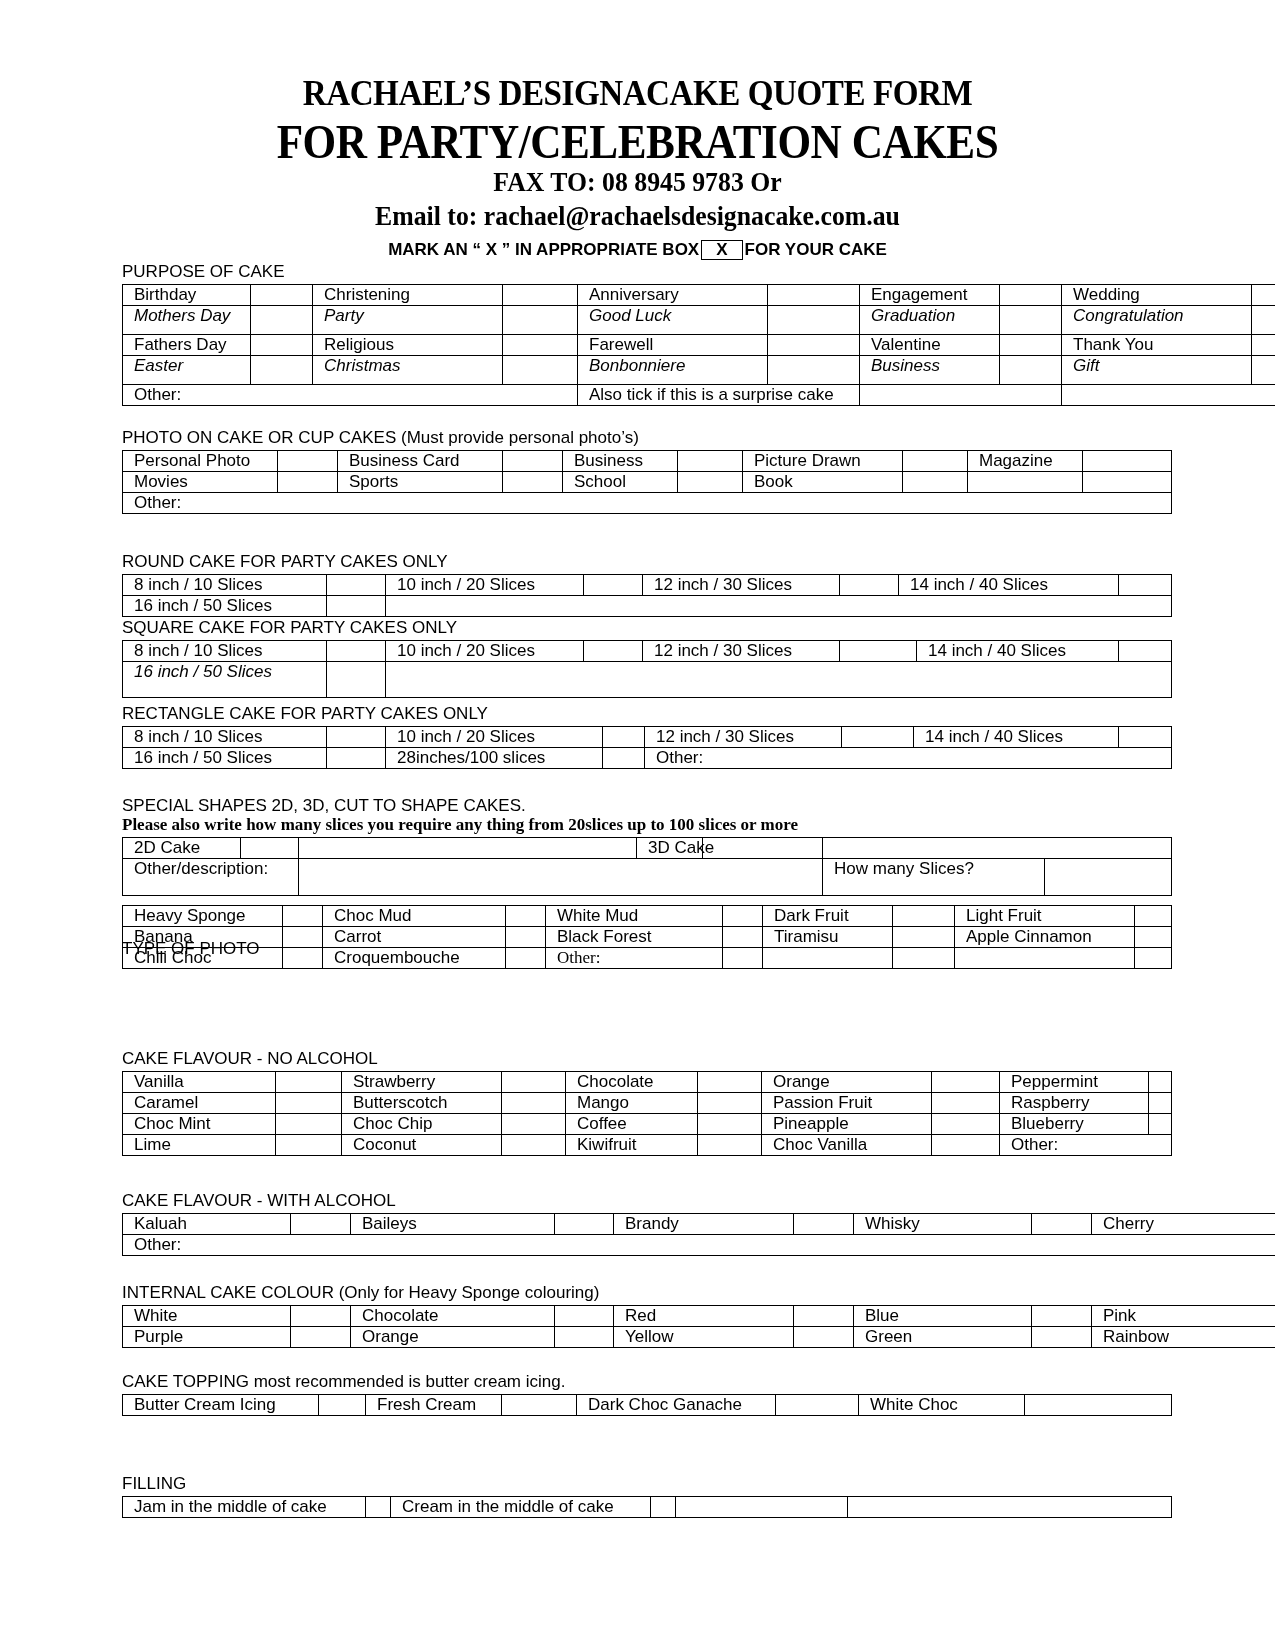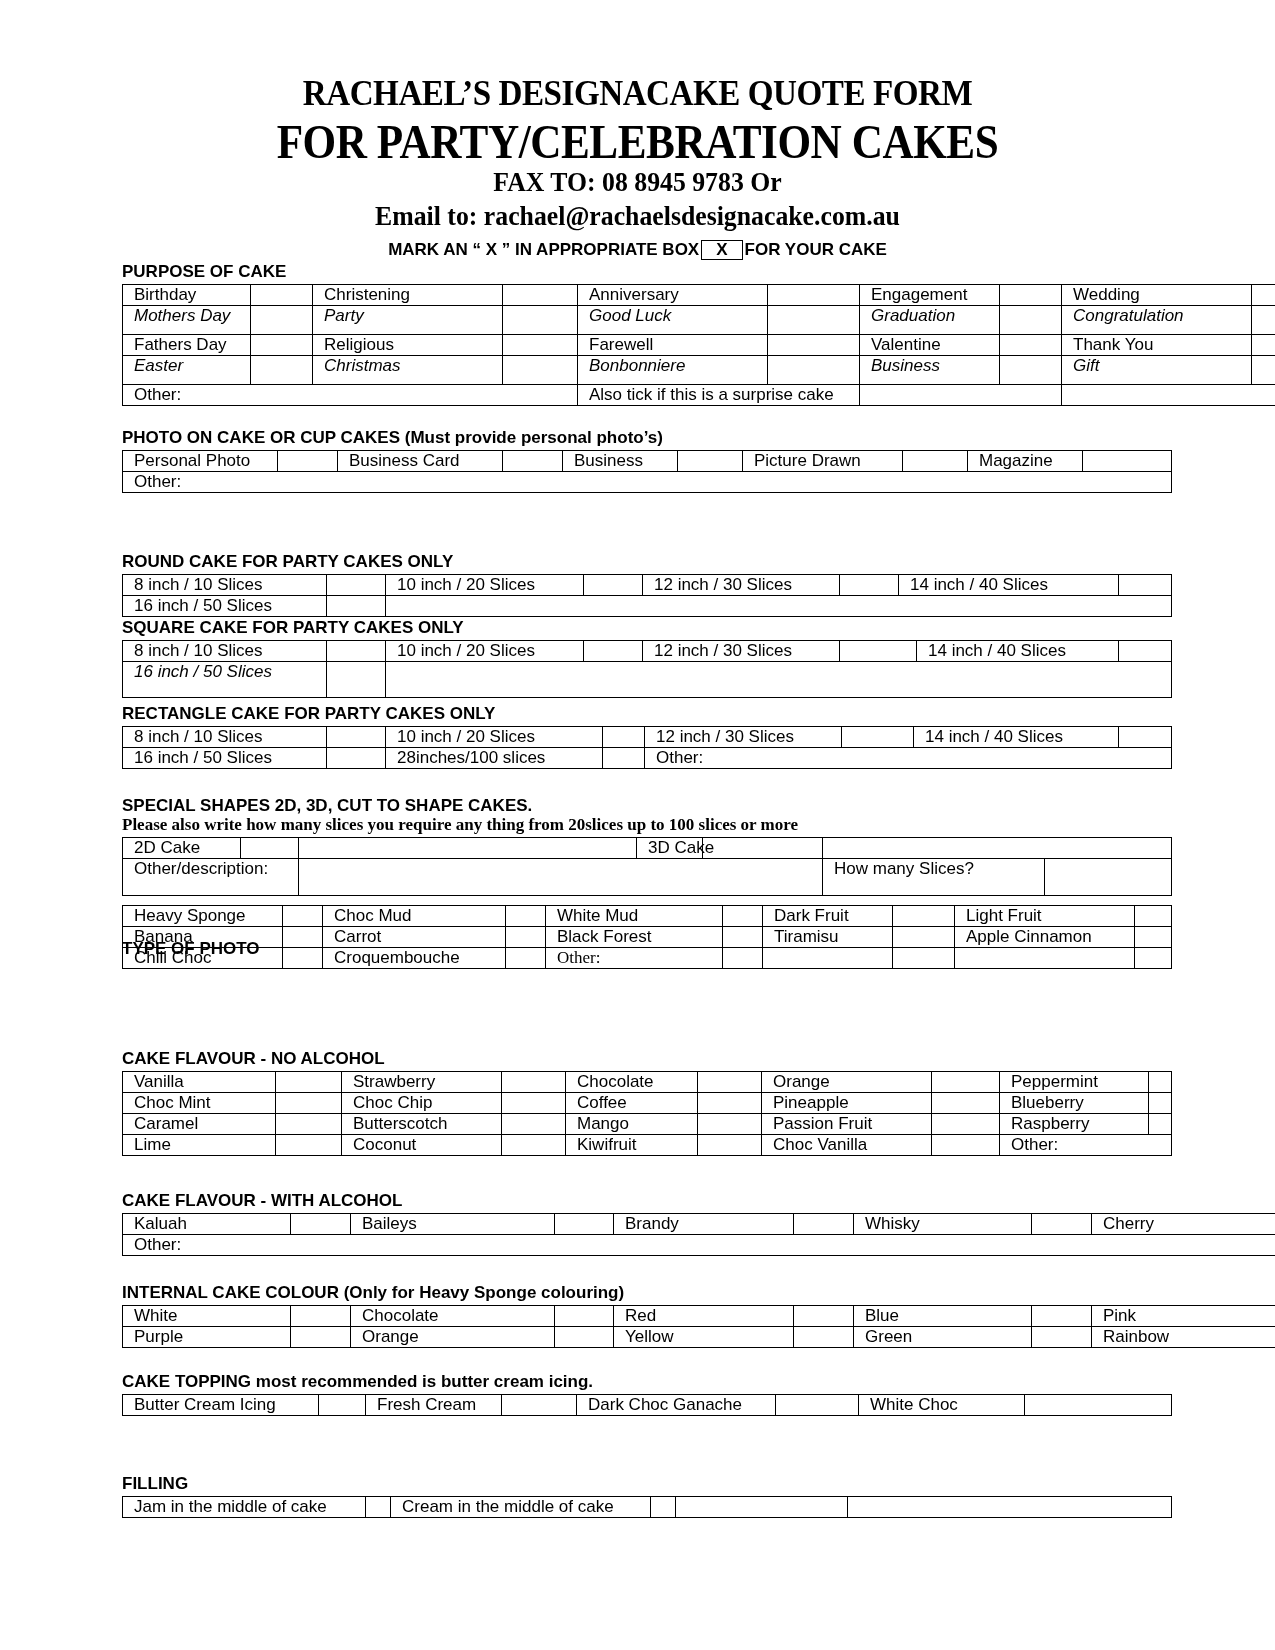--- a/index.html
+++ b/index.html
@@ -9,21 +9,21 @@
     font-family: "Liberation Serif", serif; font-weight: bold; font-size: 36px; letter-spacing: -0.5px; transform: scaleX(0.92); }
   .title2 { position: absolute; left: 0; width: 1275px; top: 114px; text-align: center;
     font-family: "Liberation Serif", serif; font-weight: bold; font-size: 48px; letter-spacing: -0.5px; transform: scaleX(0.9); }
   .title3 { position: absolute; left: 0; width: 1275px; top: 166px; text-align: center;
     font-family: "Liberation Serif", serif; font-weight: bold; font-size: 28px; transform: scaleX(0.92); }
   .title4 { position: absolute; left: 0; width: 1275px; top: 200px; text-align: center;
     font-family: "Liberation Serif", serif; font-weight: bold; font-size: 28px; transform: scaleX(0.92); }
   .mark { position: absolute; left: 0; width: 1275px; top: 240px; text-align: center;
     font-family: "Liberation Sans", sans-serif; font-weight: bold; font-size: 17px; }
   .markbox { display: inline-block; border: 1.5px solid #000; padding: 0 14px; margin: 0 2px; line-height: 18px; }
-  .sec { position: absolute; left: 122px; font-family: "Liberation Sans", sans-serif; font-weight: bold; font-size: 17px; white-space: nowrap; }
+  .sec { position: absolute; left: 122px; font-family: "Liberation Sans", sans-serif; font-weight: normal; font-size: 17px; white-space: nowrap; }
   .note { position: absolute; left: 122px; font-family: "Liberation Serif", serif; font-weight: bold; font-size: 17px; white-space: nowrap; }
   table.grid { position: absolute; left: 122px; width: 1049px; border-collapse: collapse; table-layout: fixed;
     font-family: "Liberation Sans", sans-serif; font-size: 17px; }
   table.grid td { border: 1.5px solid #000; padding: 0 0 0 11px; vertical-align: top; line-height: 20px; white-space: nowrap; overflow: hidden; }
   table.grid td.box { padding: 0; }
   table.grid tr.tall td { height: 28px; font-style: italic; }
   table.grid tr.std td { height: 20px; }
   .other-serif { font-family: "Liberation Serif", serif; }
 </style>
 </head>
@@ -132,20 +132,32 @@
       <td>Business Card</td>
           <td class="box"></td>
       <td>Business</td>
           <td class="box"></td>
       <td>Picture Drawn</td>
           <td class="box"></td>
       <td>Magazine</td>
           <td class="box"></td>
     </tr>
     <tr class="std">
+      <td>Movies</td>
+          <td class="box"></td>
+      <td>Sports</td>
+          <td class="box"></td>
+      <td>School</td>
+          <td class="box"></td>
+      <td>Book</td>
+          <td class="box"></td>
+      <td></td>
+          <td class="box"></td>
+    </tr>
+    <tr class="std">
       <td colspan="10">Other:</td>
     </tr>
   </tbody>
     </table>
 
   <div class="sec" style="top:552px">ROUND CAKE FOR PARTY CAKES ONLY</div>
   <table class="grid" style="top:574px">
     <colgroup>
       <col style="width:204px">
         <col style="width:59px">
@@ -347,41 +359,41 @@
       <td>Strawberry</td>
           <td class="box"></td>
       <td>Chocolate</td>
           <td class="box"></td>
       <td>Orange</td>
           <td class="box"></td>
       <td>Peppermint</td>
           <td class="box"></td>
     </tr>
     <tr class="std">
+      <td>Caramel</td>
+          <td class="box"></td>
+      <td>Butterscotch</td>
+          <td class="box"></td>
+      <td>Mango</td>
+          <td class="box"></td>
+      <td>Passion Fruit</td>
+          <td class="box"></td>
+      <td>Raspberry</td>
+          <td class="box"></td>
+    </tr>
+    <tr class="std">
       <td>Choc Mint</td>
           <td class="box"></td>
       <td>Choc Chip</td>
           <td class="box"></td>
       <td>Coffee</td>
           <td class="box"></td>
       <td>Pineapple</td>
           <td class="box"></td>
       <td>Blueberry</td>
-          <td class="box"></td>
-    </tr>
-    <tr class="std">
-      <td>Caramel</td>
-          <td class="box"></td>
-      <td>Butterscotch</td>
-          <td class="box"></td>
-      <td>Mango</td>
-          <td class="box"></td>
-      <td>Passion Fruit</td>
-          <td class="box"></td>
-      <td>Raspberry</td>
           <td class="box"></td>
     </tr>
     <tr class="std">
       <td>Lime</td>
           <td class="box"></td>
       <td>Coconut</td>
           <td class="box"></td>
       <td>Kiwifruit</td>
           <td class="box"></td>
       <td>Choc Vanilla</td>

